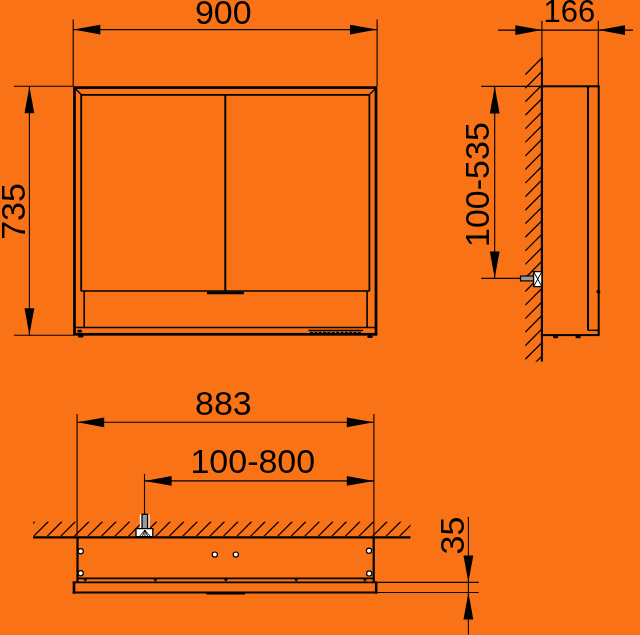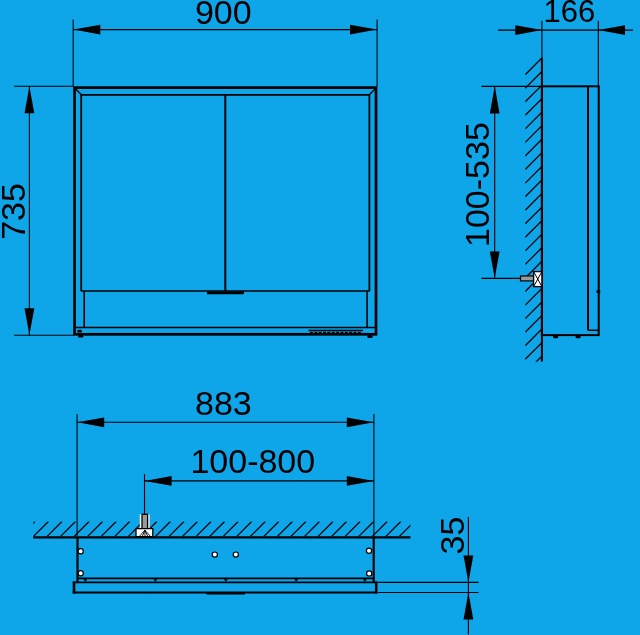--- a/index.html
+++ b/index.html
@@ -1,16 +1,16 @@
 <!DOCTYPE html>
 <html><head>
 <meta charset="utf-8">
 <style>
 html,body{margin:0;padding:0;background:#fff;}
-#page{position:relative;width:640px;height:635px;background:#0ea5e9;overflow:hidden;}
+#page{position:relative;width:640px;height:635px;background:#f97316;overflow:hidden;}
 svg{position:absolute;top:0;left:0;}
 text{font-family:"Liberation Sans",sans-serif;fill:#000;}
 .t32{font-size:34px;}
 .t28{font-size:31px;}
 </style>
 </head>
 <body>
 <div id="page">
 <svg width="640" height="635" viewBox="0 0 640 635" fill="none" stroke="none">
 <defs>

